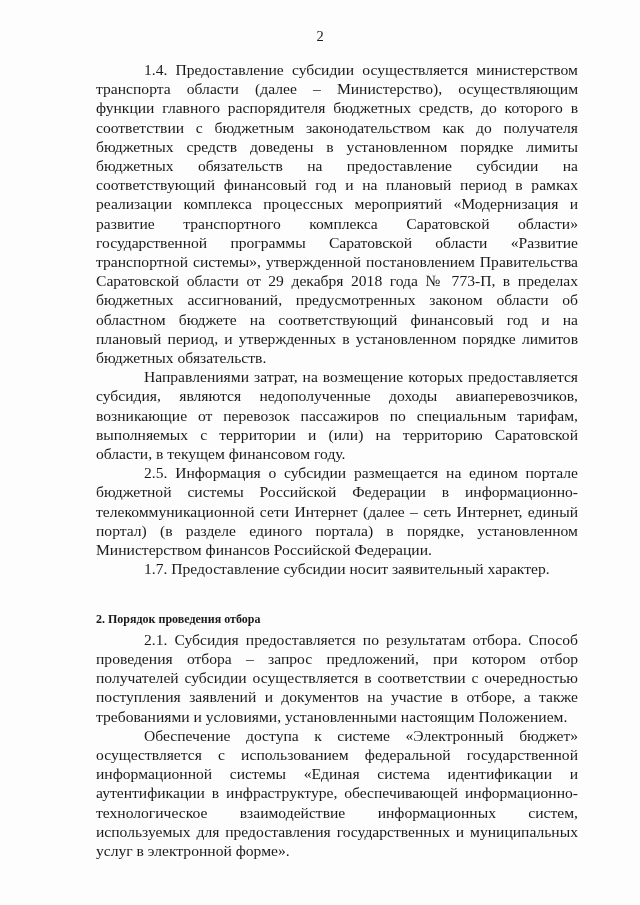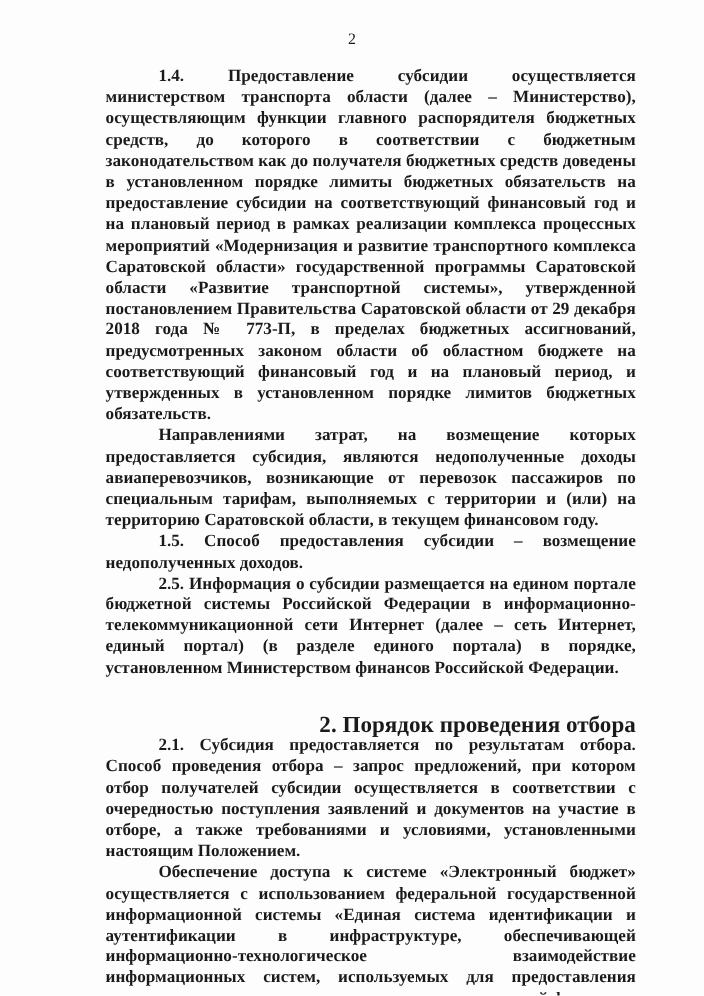--- a/index.html
+++ b/index.html
@@ -10,37 +10,37 @@
     font-family: "Liberation Serif", "DejaVu Serif", serif;
   }
   .page-number {
     position: absolute; top: 28px; left: 0; width: 640px;
     text-align: center; font-size: 14.5px;
   }
   .content {
     position: absolute; left: 96px; top: 60px; width: 482px;
     font-size: 15.6px; line-height: 19.2px;
   }
-  .p { margin: 0; text-align: justify; text-indent: 48px; font-weight: bold; }
+  .p { margin: 0; text-align: justify; text-indent: 48px; }
   .heading {
-    margin: 32px 0 0 0; text-align: right; font-weight: bold; text-indent: 0;
-    font-size: 21px;
+    margin: 32px 0 0 0; text-align: left; font-weight: bold; text-indent: 0;
+    font-size: 12px;
   }
 </style>
 </head>
 <body>
 
 <div class="page">
   <div class="page-number">2</div>
 
   <div class="content">
     <p class="p">1.4. Предоставление субсидии осуществляется министерством транспорта области (далее – Министерство), осуществляющим функции главного распорядителя бюджетных средств, до которого в соответствии с бюджетным законодательством как до получателя бюджетных средств доведены в установленном порядке лимиты бюджетных обязательств на предоставление субсидии на соответствующий финансовый год и на плановый период в рамках реализации комплекса процессных мероприятий «Модернизация и развитие транспортного комплекса Саратовской области» государственной программы Саратовской области «Развитие транспортной системы», утвержденной постановлением Правительства Саратовской области от 29 декабря 2018 года № 773-П, в пределах бюджетных ассигнований, предусмотренных законом области об областном бюджете на соответствующий финансовый год и на плановый период, и утвержденных в установленном порядке лимитов бюджетных обязательств.</p>
     <p class="p">Направлениями затрат, на возмещение которых предоставляется субсидия, являются недополученные доходы авиаперевозчиков, возникающие от перевозок пассажиров по специальным тарифам, выполняемых с территории и (или) на территорию Саратовской области, в текущем финансовом году.</p>
-    <p class="p">1.5. Способ предоставления субсидии – возмещение недополученных доходов.</p>
     <p class="p">2.5. Информация о субсидии размещается на едином портале бюджетной системы Российской Федерации в информационно-телекоммуникационной сети Интернет (далее – сеть Интернет, единый портал) (в разделе единого портала) в порядке, установленном Министерством финансов Российской Федерации.</p>
+    <p class="p">1.7. Предоставление субсидии носит заявительный характер.</p>
 
     <p class="heading">2. Порядок проведения отбора</p>
 
     <p class="p">2.1. Субсидия предоставляется по результатам отбора. Способ проведения отбора – запрос предложений, при котором отбор получателей субсидии осуществляется в соответствии с очередностью поступления заявлений и документов на участие в отборе, а также требованиями и условиями, установленными настоящим Положением.</p>
     <p class="p">Обеспечение доступа к системе «Электронный бюджет» осуществляется с использованием федеральной государственной информационной системы «Единая система идентификации и аутентификации в инфраструктуре, обеспечивающей информационно-технологическое взаимодействие информационных систем, используемых для предоставления государственных и муниципальных услуг в электронной форме».</p>
 
   </div>
 </div>
 
 </body></html>

